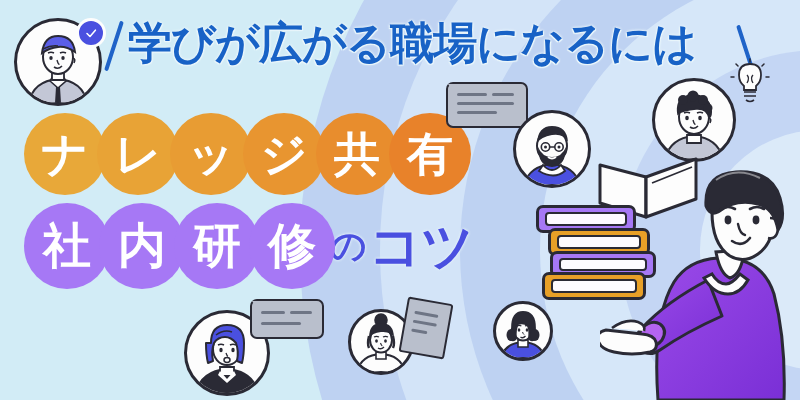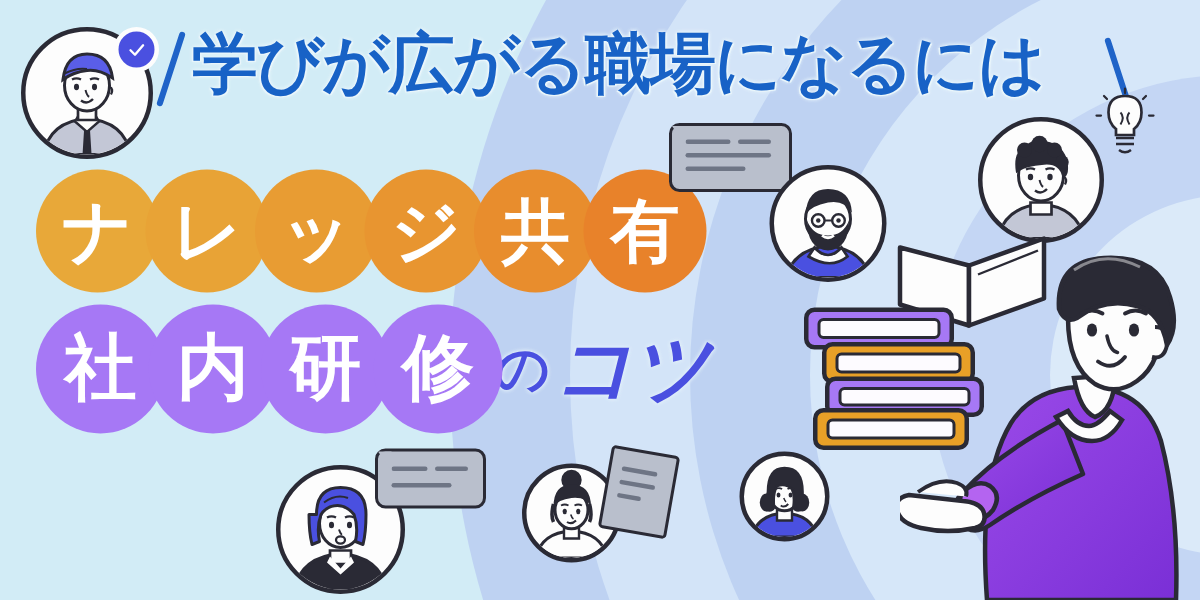--- a/index.html
+++ b/index.html
@@ -43,21 +43,21 @@
     font-size:46px;font-weight:bold;color:#ffffff;line-height:1;
     letter-spacing:0;
   }
   #row-purple .bubble{background:#a678f5;width:86px;height:86px;margin-right:-11px;}
   #row-purple .bubble span{font-size:48px;}
 
   .tail-text{
     font-size:36px;font-weight:bold;color:#4a50e0;margin-left:6px;line-height:1;
     text-shadow:0 0 3px #e4f1fa,0 0 3px #e4f1fa;
   }
-  .tail-text.big{font-size:52px;margin-left:2px;letter-spacing:-1px;font-style:italic;}
+  .tail-text.big{font-size:52px;margin-left:2px;letter-spacing:-1px;}
 
   
   .avatar{position:absolute;border-radius:50%;background:#fdfdfd;border:3px solid #2a2a35;overflow:hidden;}
   .av-face{position:absolute;left:0;top:0;width:100%;height:100%;}
 
   
   .badge{
     position:absolute;border-radius:50%;background:#4a50e0;border:3px solid #fdfdfd;
     display:flex;align-items:center;justify-content:center;color:#fff;
   }

